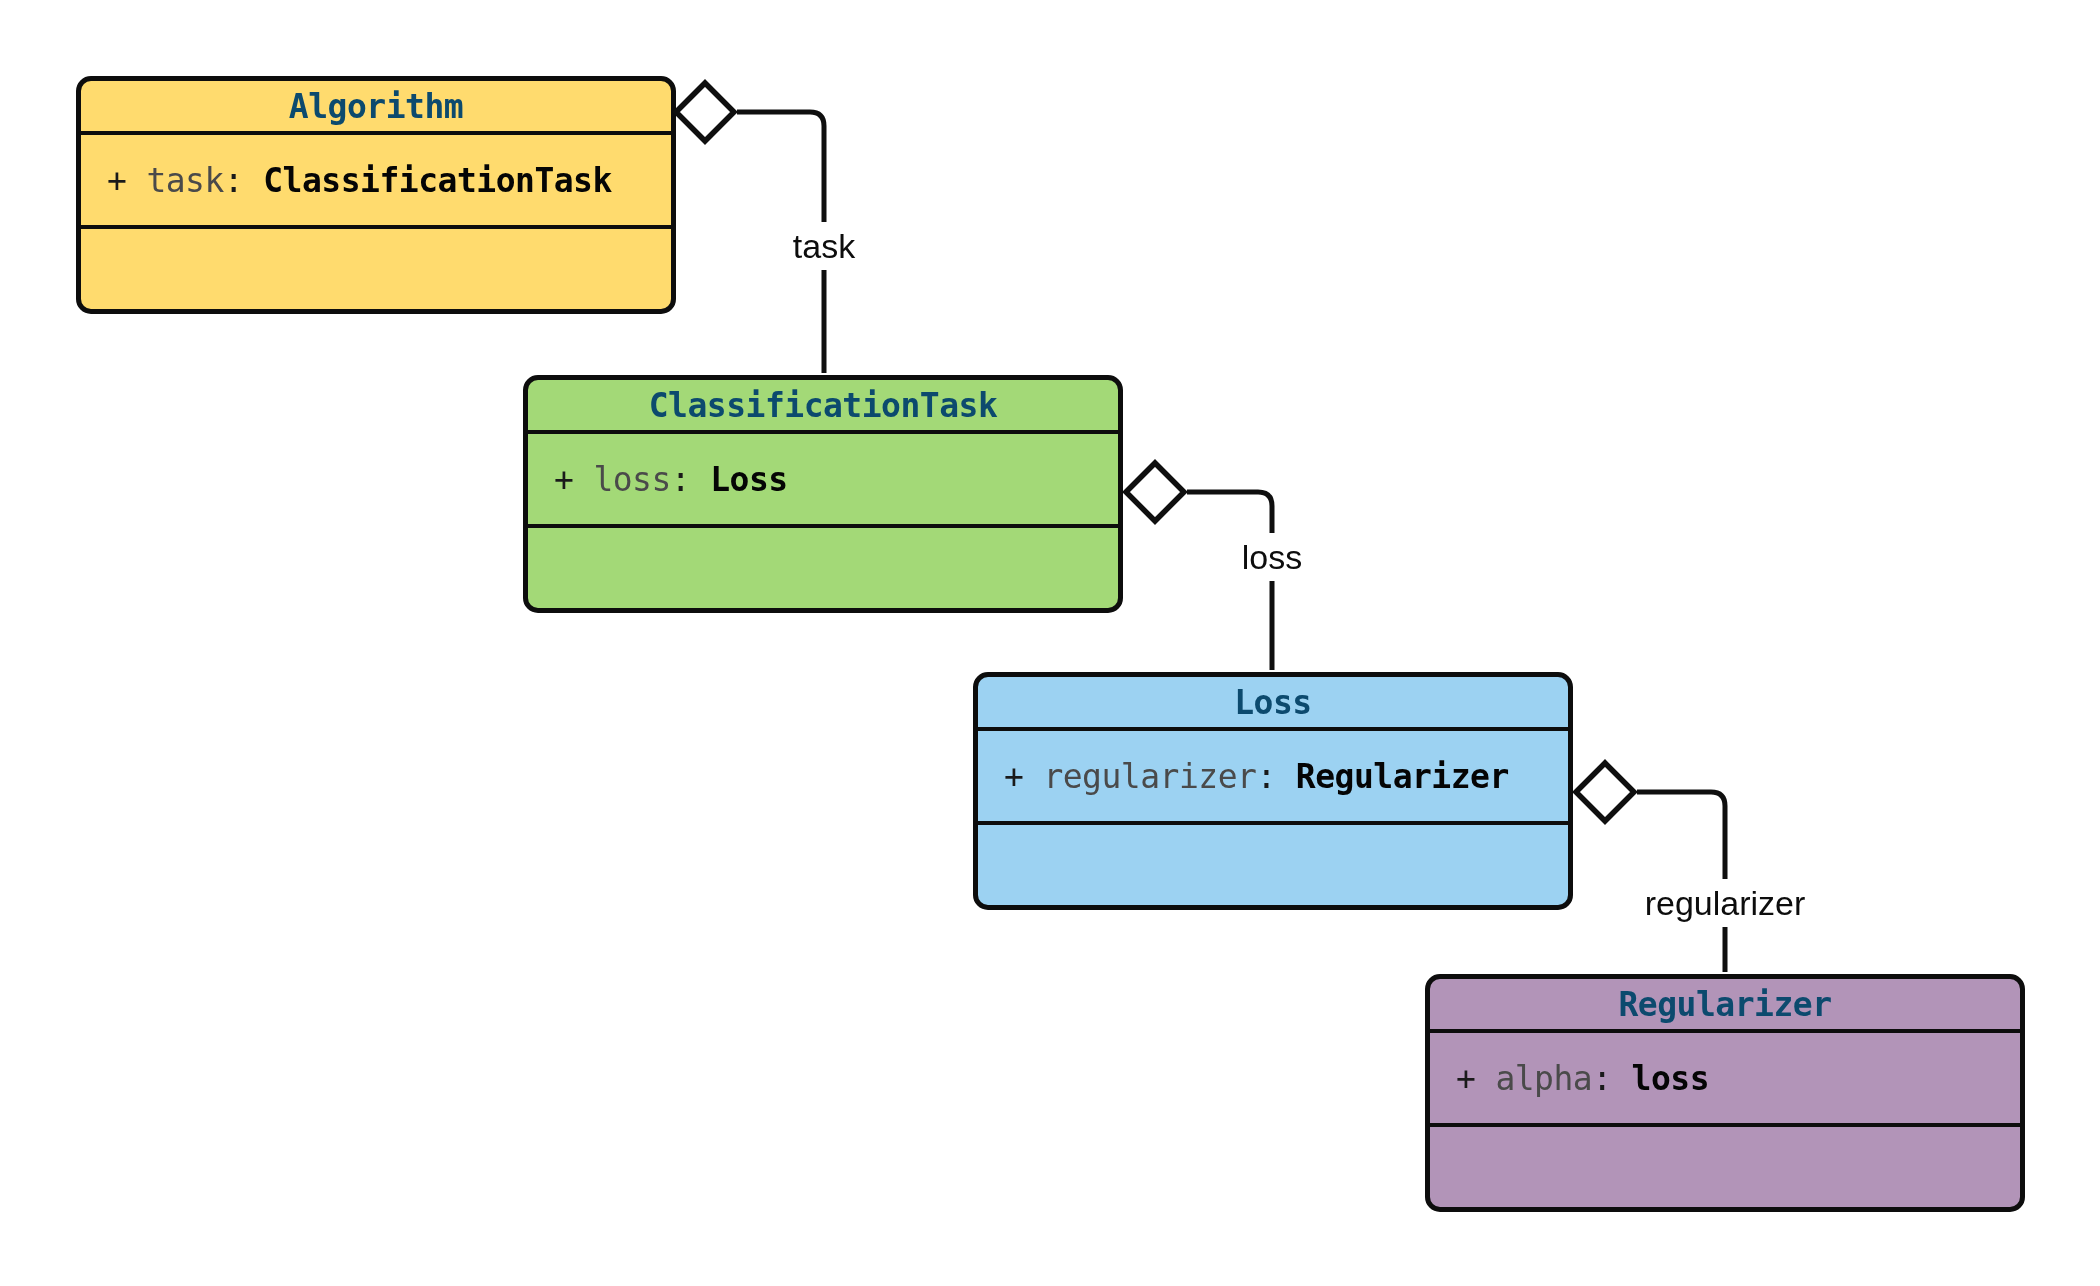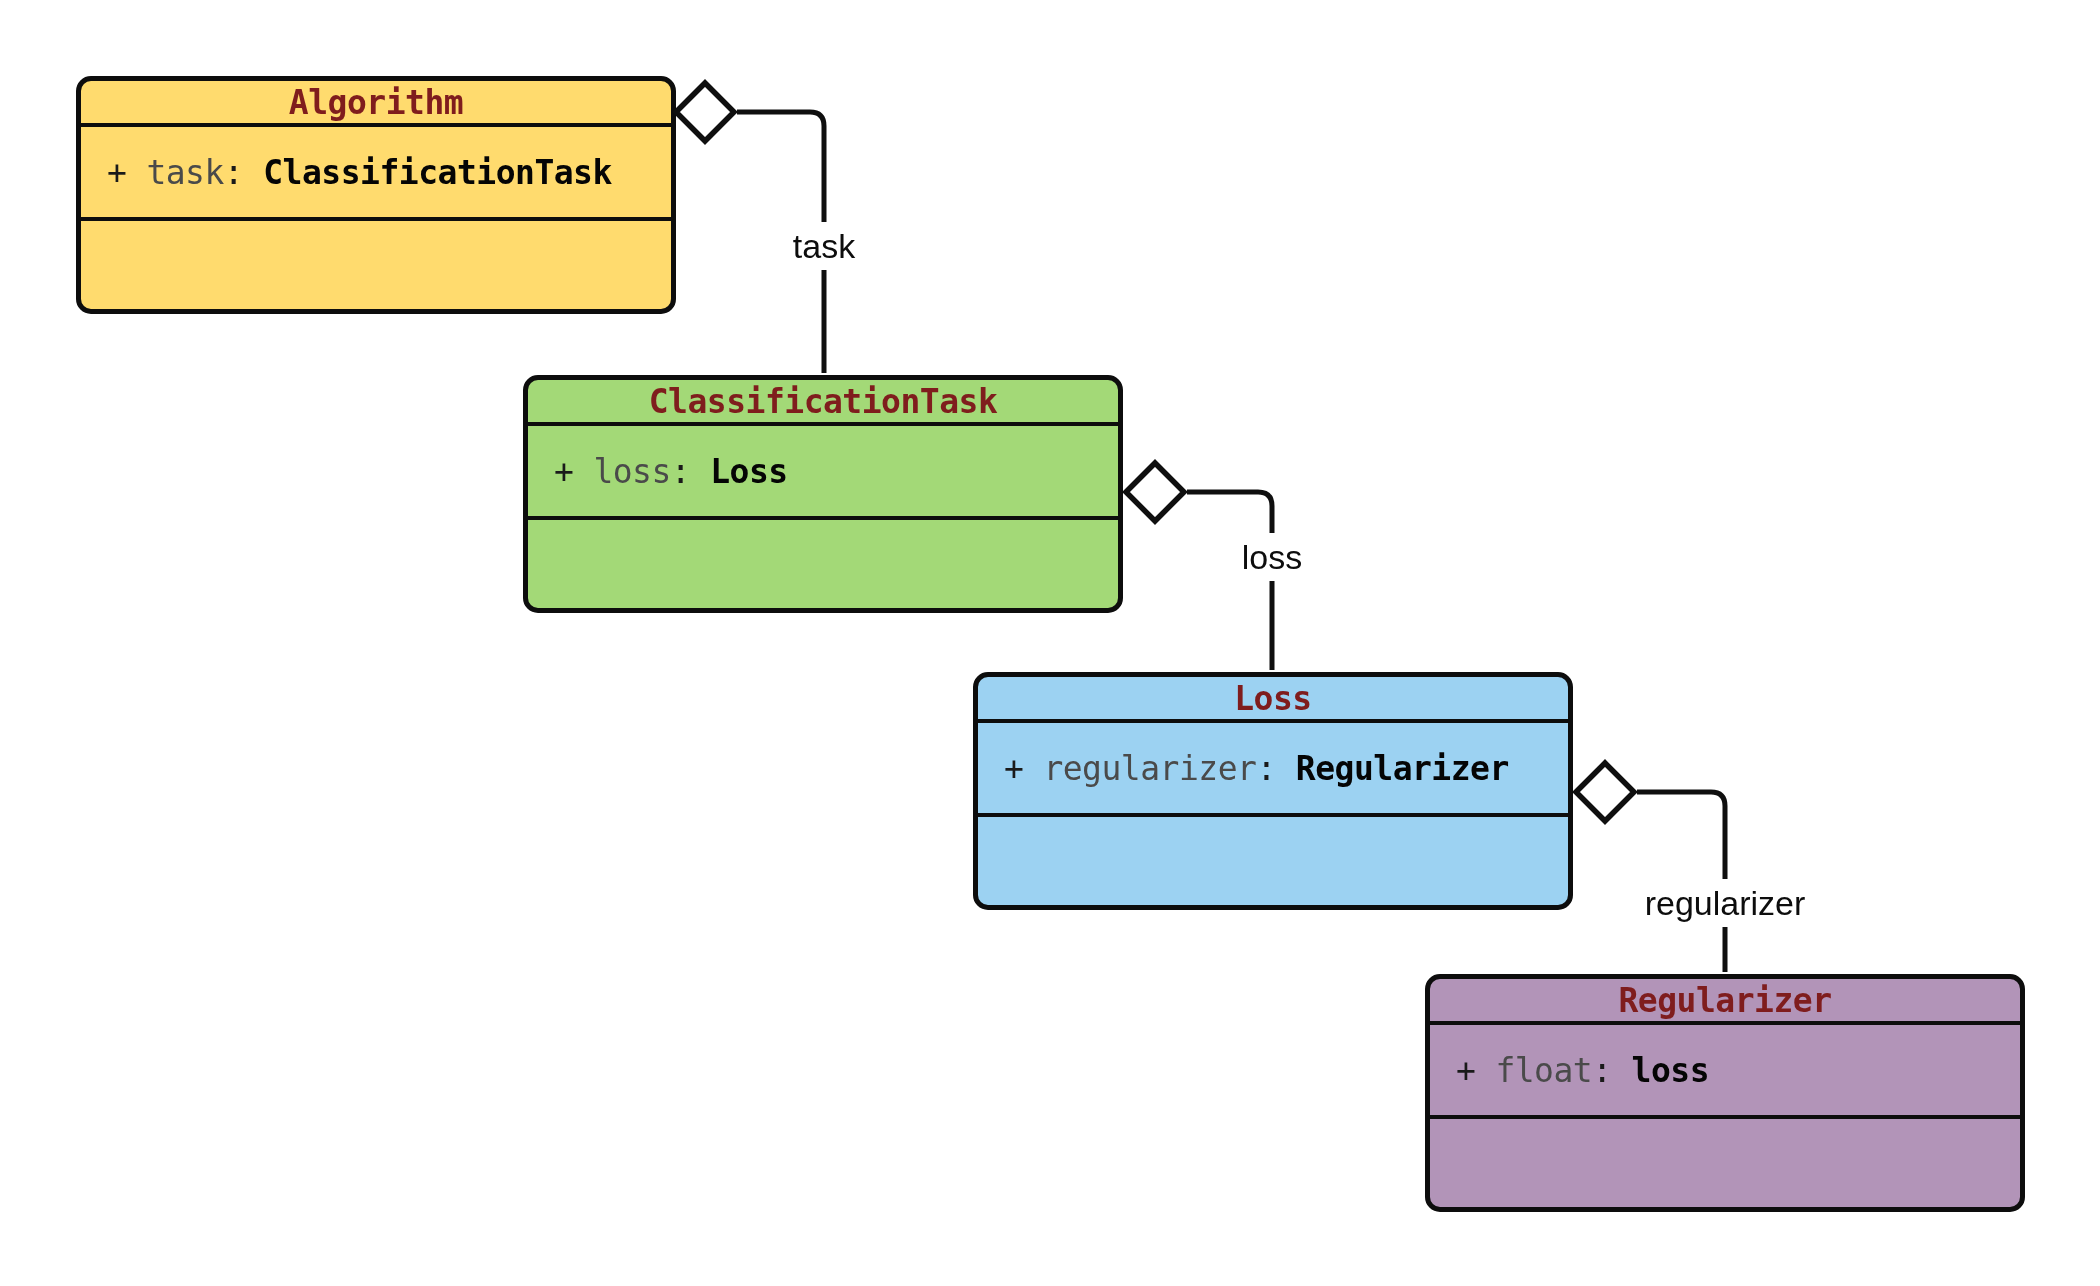--- a/index.html
+++ b/index.html
@@ -20,27 +20,27 @@
     position: absolute;
     width: 600px;
     height: 238px;
     box-sizing: border-box;
     border: 5px solid #0d0d0d;
     border-radius: 15px;
     overflow: hidden;
     z-index: 2;
   }
   .uml-title {
-    height: 42px;
+    height: 50px;
     display: flex;
     align-items: center;
     justify-content: center;
     font-size: 33px;
     font-weight: bold;
-    color: #7f1d1d;
+    color: #0c4a6e;
     letter-spacing: -0.5px;
     border-radius: 27px;
   }
   .uml-attrs {
     height: 94px;
     border-top: 4px solid #0d0d0d;
     display: flex;
     align-items: center;
     padding-left: 26px;
     box-sizing: border-box;
@@ -134,21 +134,21 @@
         <span class="attr-sep">:</span>
         <span class="attr-type">Regularizer</span>
     </div>
     <div class="uml-empty"></div>
   </div>
 
   <div class="uml-class" id="class-regularizer">
     <div class="uml-title">Regularizer</div>
     <div class="uml-attrs">
       <span class="attr-vis">+</span>
-        <span class="attr-name">float</span>
+        <span class="attr-name">alpha</span>
         <span class="attr-sep">:</span>
         <span class="attr-type">loss</span>
     </div>
     <div class="uml-empty"></div>
   </div>
 
   <svg id="edges-svg" viewBox="0 0 2100 1286" xmlns="http://www.w3.org/2000/svg">
 
     <path class="rel-line" d="M 737 112 L 810 112 Q 824 112 824 126 L 824 373"></path>
     <polygon class="agg-diamond" points="676,112 705,83 734,112 705,141"></polygon>

